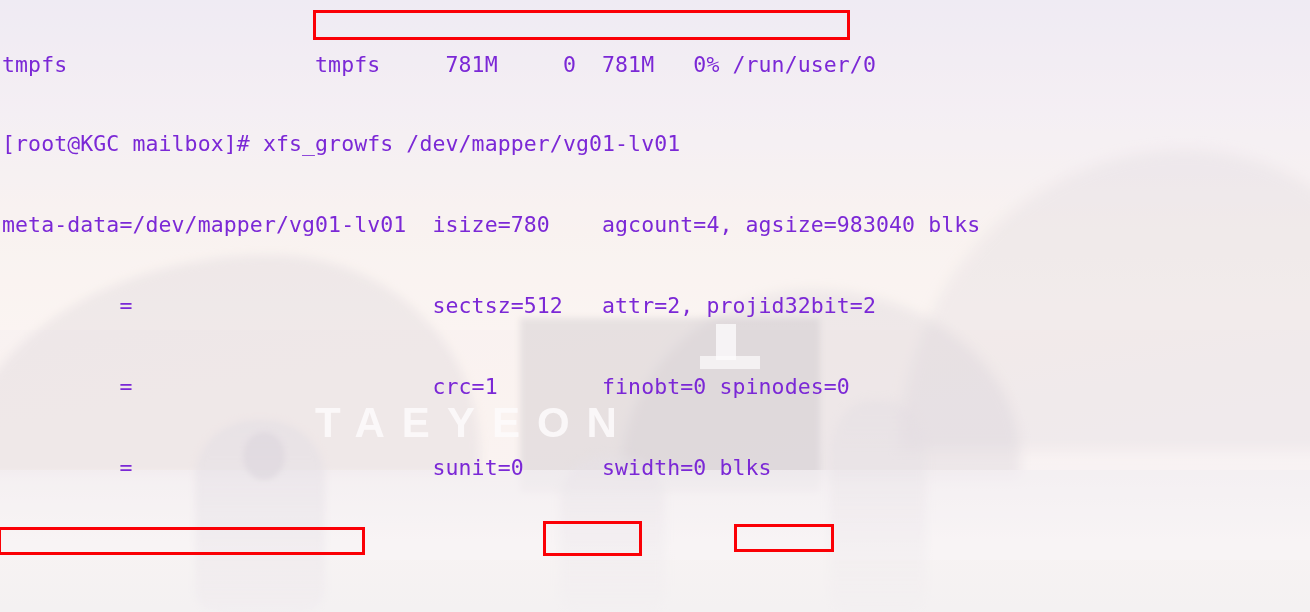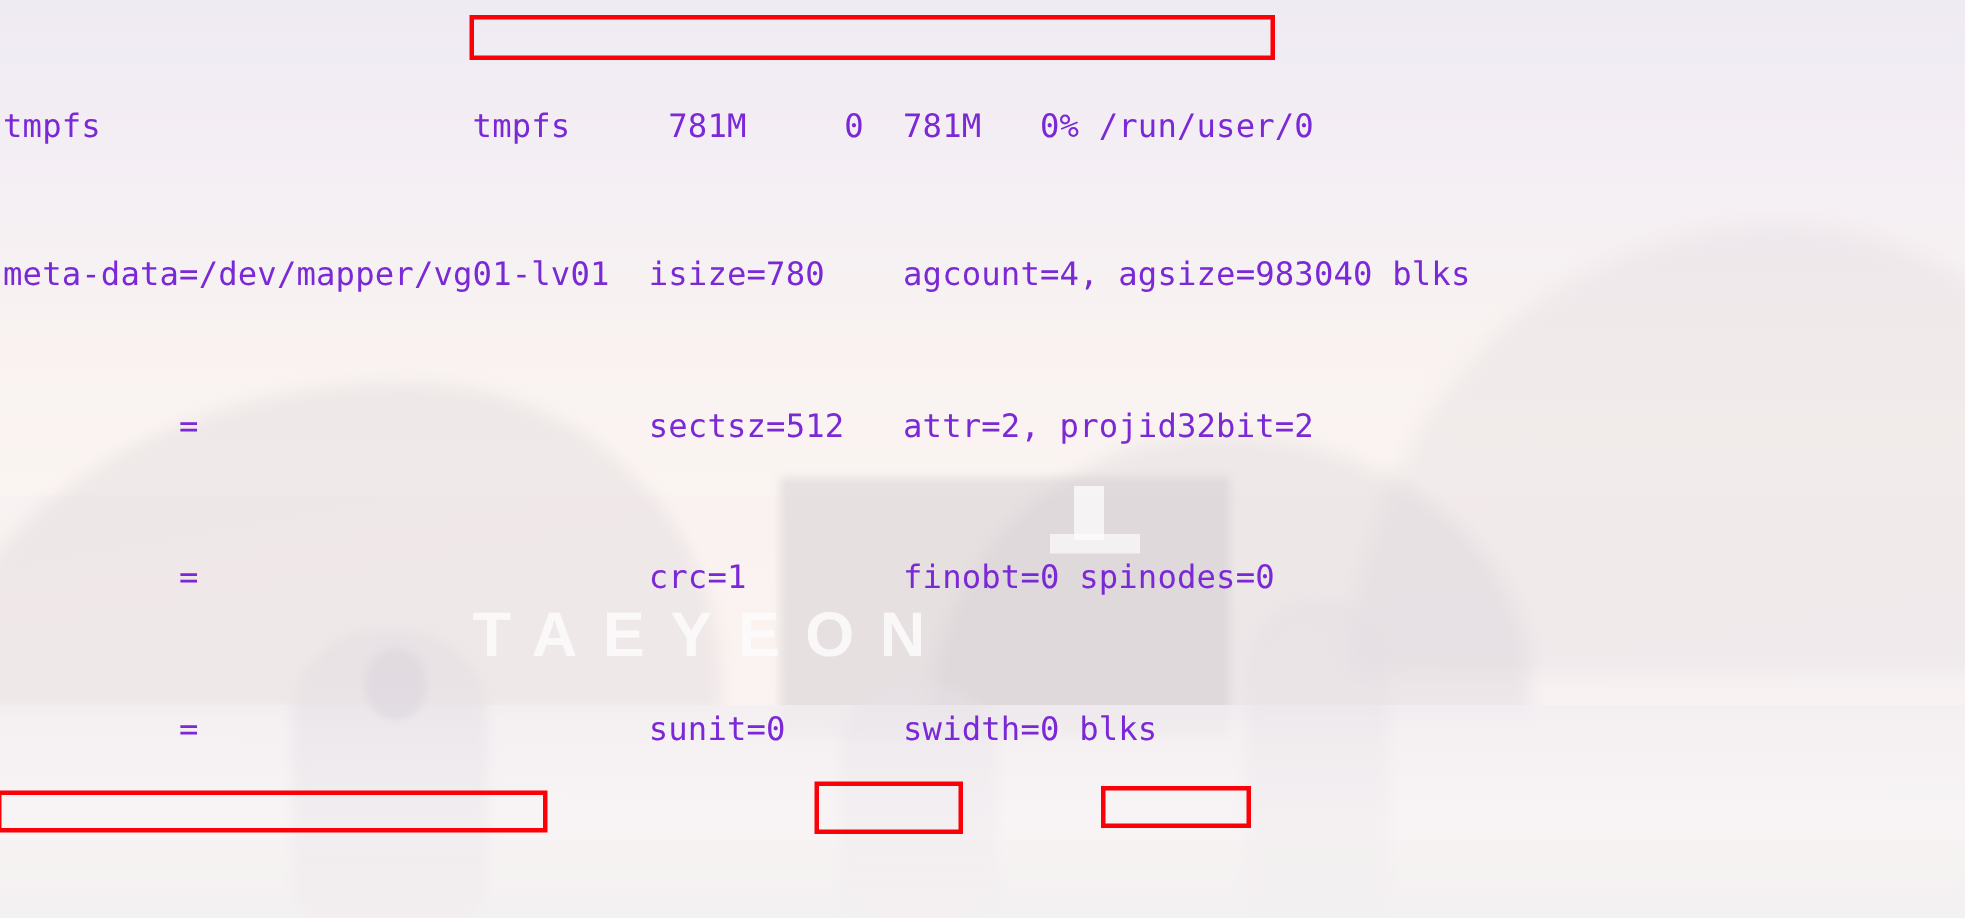--- a/index.html
+++ b/index.html
@@ -46,21 +46,21 @@
   .wp-bar{left:716px;top:324px;width:20px;height:36px;background:rgba(255,255,255,0.78);}
   .wp-bar2{left:700px;top:356px;width:60px;height:13px;background:rgba(255,255,255,0.70);}
   .wp-wash{left:0;top:0;width:1310px;height:612px;background:rgba(250,246,248,0.46);}
 
   
   #screen{
     position:absolute;left:0;top:0;width:1310px;height:612px;
     font-size:21.5px;line-height:27px;letter-spacing:0.1px;
     color:#7b28d6;white-space:pre;
   }
-  .row{height:27px;padding-left:2px;margin-top:20px;}
+  .row{height:27px;padding-left:2px;}
   .row.clip-top{height:22px;line-height:22px;overflow:hidden;}
 
   
   .hl{position:absolute;border:3px solid #fb0006;box-sizing:border-box;pointer-events:none;}
   #hl-cmd{left:313px;top:10px;width:537px;height:30px;}
   #hl-dev{left:-2px;top:527px;width:367px;height:28px;}
   #hl-size{left:543px;top:521px;width:99px;height:35px;}
   #hl-avail{left:734px;top:524px;width:100px;height:28px;}
 
   #watermark{
@@ -85,20 +85,21 @@
   <div class="wp wp-head"></div>
   <div class="wp wp-fig2"></div>
   <div class="wp wp-fig3"></div>
   <div class="wp wp-bar"></div>
   <div class="wp wp-bar2"></div>
   <div class="wp wp-text">TAEYEON</div>
   <div class="wp wp-wash"></div>
 
   <div id="screen">
     <div class="row clip-top">tmpfs                   tmpfs     781M     0  781M   0% /run/user/0</div>
+    <div class="row">[root@KGC mailbox]# xfs_growfs /dev/mapper/vg01-lv01</div>
     <div class="row">meta-data=/dev/mapper/vg01-lv01  isize=780    agcount=4, agsize=983040 blks</div>
     <div class="row">         =                       sectsz=512   attr=2, projid32bit=2</div>
     <div class="row">         =                       crc=1        finobt=0 spinodes=0</div>
     <div class="row">         =                       sunit=0      swidth=0 blks</div>
     
     
     
     
     
     

